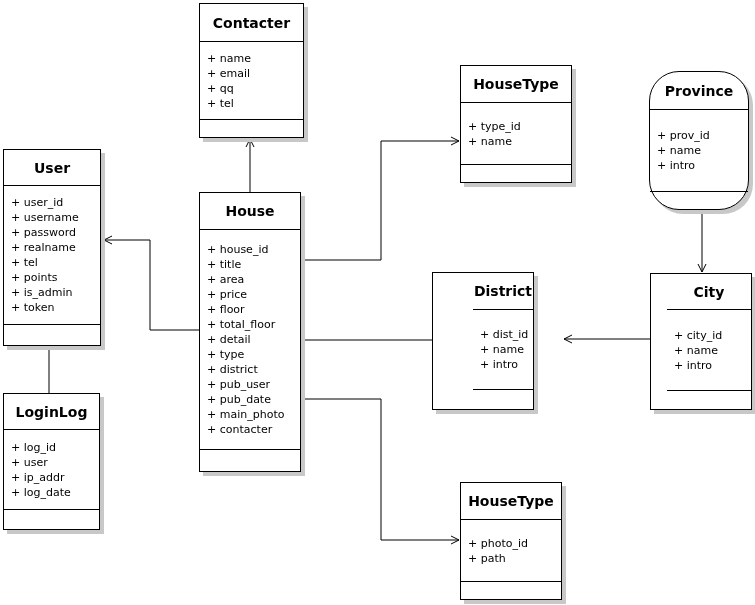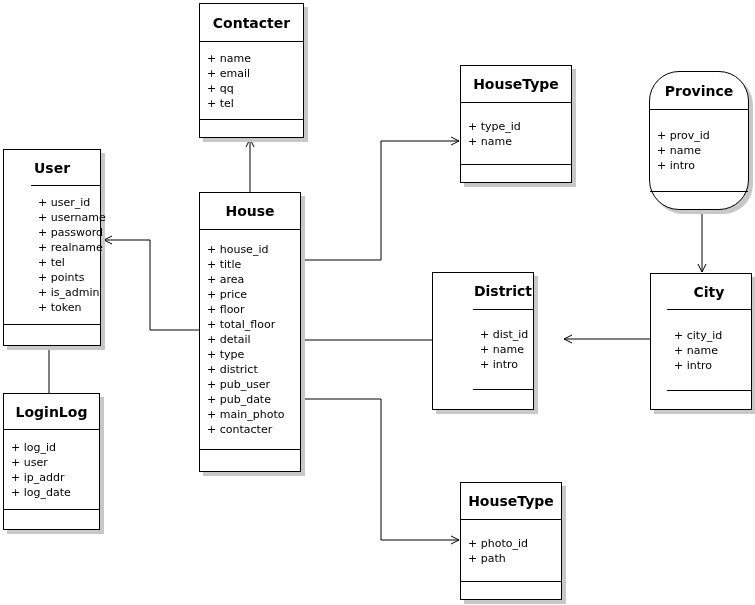--- a/index.html
+++ b/index.html
@@ -74,21 +74,21 @@
       <div class="uml-attr">+ name</div>
       <div class="uml-attr">+ email</div>
       <div class="uml-attr">+ qq</div>
       <div class="uml-attr">+ tel</div>
     </div>
     <div class="uml-empty" style="height:18px;"></div>
   </div>
 
   <div class="uml-class" style="left:3px;top:149px;width:98px;">
     <div class="uml-title" style="height:35px;">User</div>
-    <div class="uml-attrs" style="height:139px;margin-left:27px;">
+    <div class="uml-attrs" style="height:139px;">
       <div class="uml-attr">+ user_id</div>
       <div class="uml-attr">+ username</div>
       <div class="uml-attr">+ password</div>
       <div class="uml-attr">+ realname</div>
       <div class="uml-attr">+ tel</div>
       <div class="uml-attr">+ points</div>
       <div class="uml-attr">+ is_admin</div>
       <div class="uml-attr">+ token</div>
     </div>
     <div class="uml-empty" style="height:21px;"></div>

